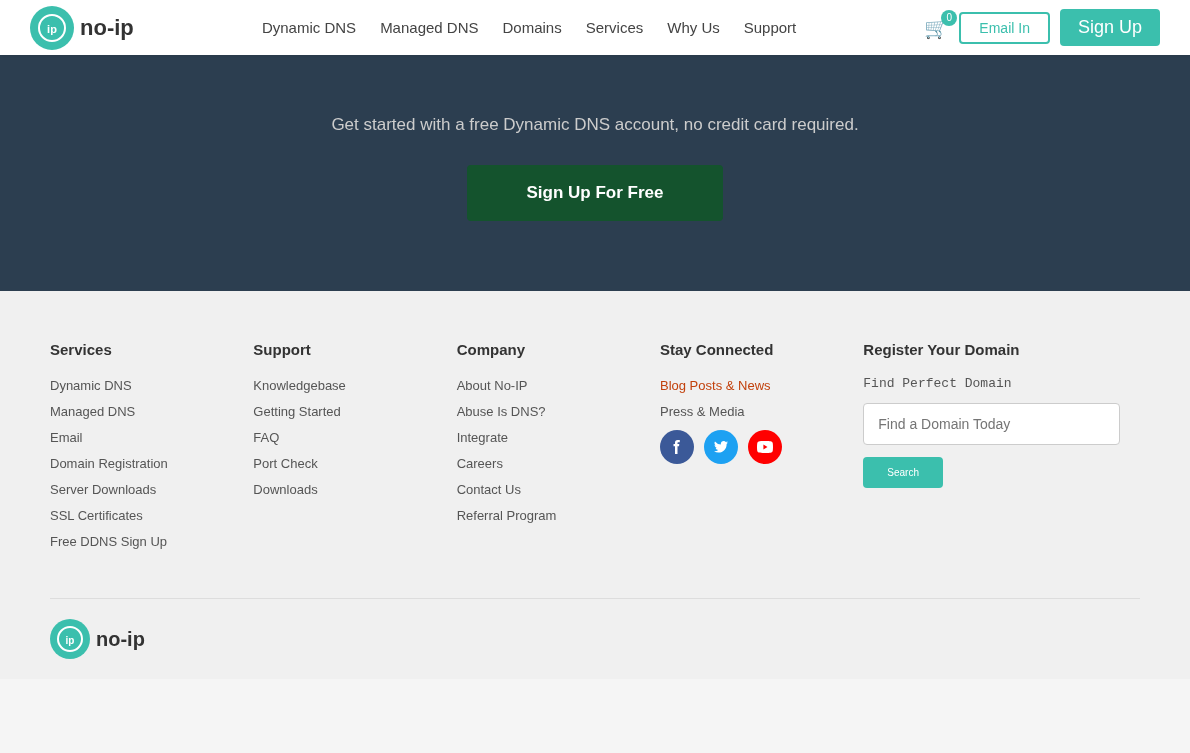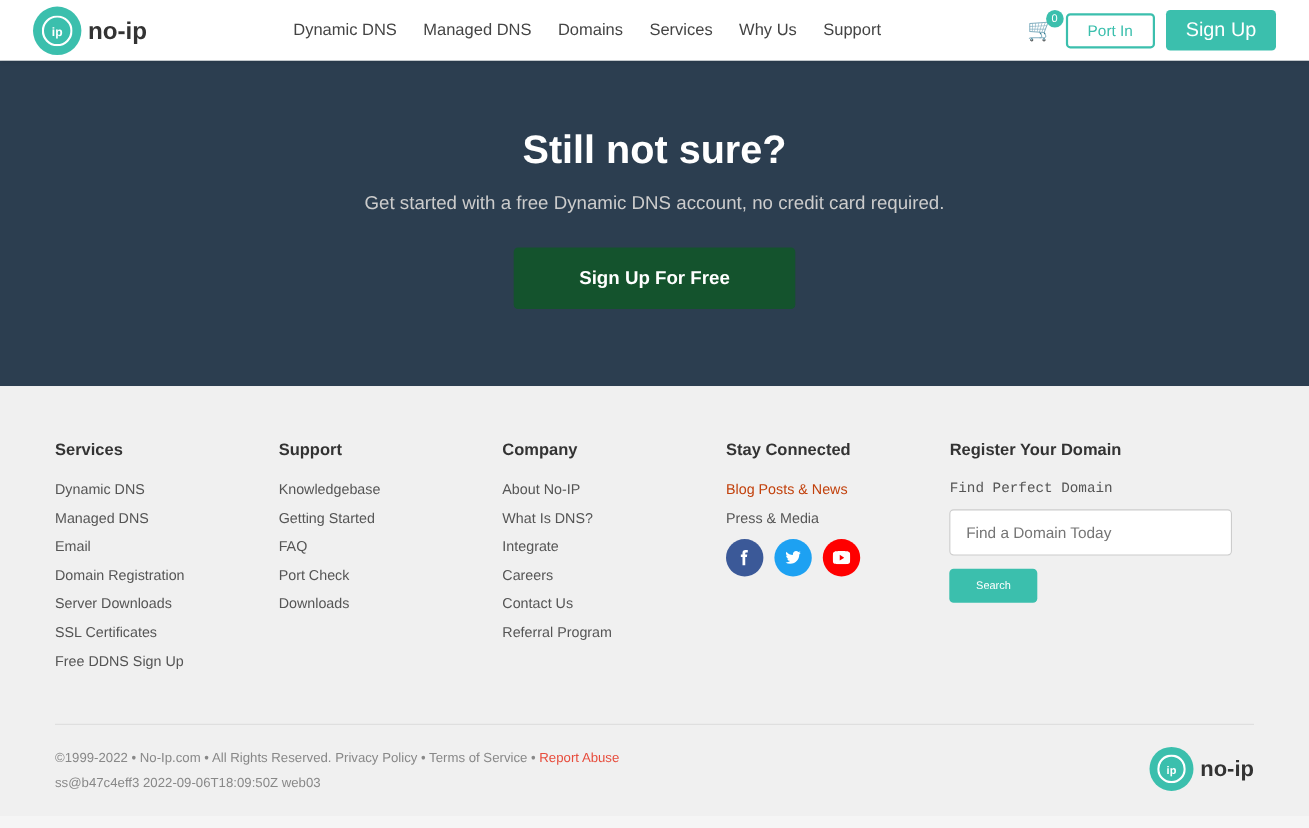--- a/index.html
+++ b/index.html
@@ -150,27 +150,26 @@
     <a href="#">Domains</a>
     <a href="#">Services</a>
     <a href="#">Why Us</a>
     <a href="#">Support</a>
   </div>
   <div class="nav-right">
     <div class="cart-icon" style="position:relative;">
       🛒
       <span class="cart-badge">0</span>
     </div>
-    <button class="btn-signin">Port In</button>
+    <button class="btn-signin">Email In</button>
     <button class="btn-signup">Sign Up</button>
   </div>
 </nav>
 
 <section class="hero">
-  <h1>Still not sure?</h1>
   <p>
     <span>Get started with a free Dynamic DNS account, no credit card required.</span>
   </p>
   <a href="#" class="btn-free">Sign Up For Free</a>
 </section>
 
 <footer class="footer">
   <div class="footer-columns">
 
     <div class="footer-col">
@@ -194,21 +193,21 @@
         <li><a href="#">FAQ</a></li>
         <li><a href="#">Port Check</a></li>
         <li><a href="#">Downloads</a></li>
       </ul>
     </div>
 
     <div class="footer-col">
       <h4>Company</h4>
       <ul>
         <li><a href="#">About No-IP</a></li>
-        <li><a href="#">What Is DNS?</a></li>
+        <li><a href="#">Abuse Is DNS?</a></li>
         <li><a href="#">Integrate</a></li>
         <li><a href="#">Careers</a></li>
         <li><a href="#">Contact Us</a></li>
         <li><a href="#">Referral Program</a></li>
       </ul>
     </div>
 
     <div class="footer-col">
       <h4>Stay Connected</h4>
       <ul>
@@ -243,28 +242,20 @@
       <p class="find-perfect">Find Perfect Domain</p>
       <div class="domain-input-wrap">
         <input class="domain-input" type="text" placeholder="Find a Domain Today" style="">
       </div>
       <button class="btn-search">Search</button>
     </div>
 
   </div>
 
   <div class="footer-bottom">
-    <div class="footer-bottom-left">
-      <span>©1999-2022 • No-Ip.com • All Rights Reserved.</span>
-      <a href="#">Privacy Policy</a> •
-      <a href="#">Terms of Service</a> •
-      <a href="#" style="color:#e74c3c;">Report Abuse</a>
-      <br>
-      <span>ss@b47c4eff3 2022-09-06T18:09:50Z web03</span>
-    </div>
     <div class="footer-logo">
       <div class="footer-logo-icon">
         <svg width="26" height="26" viewBox="0 0 26 26" fill="none">
           <circle cx="13" cy="13" r="12" stroke="white" stroke-width="2" fill="none"></circle>
           <text x="13" y="18" text-anchor="middle" fill="white" font-size="10" font-weight="bold">ip</text>
         </svg>
       </div>
       <span class="footer-logo-text">no-ip</span>
     </div>
   </div>

